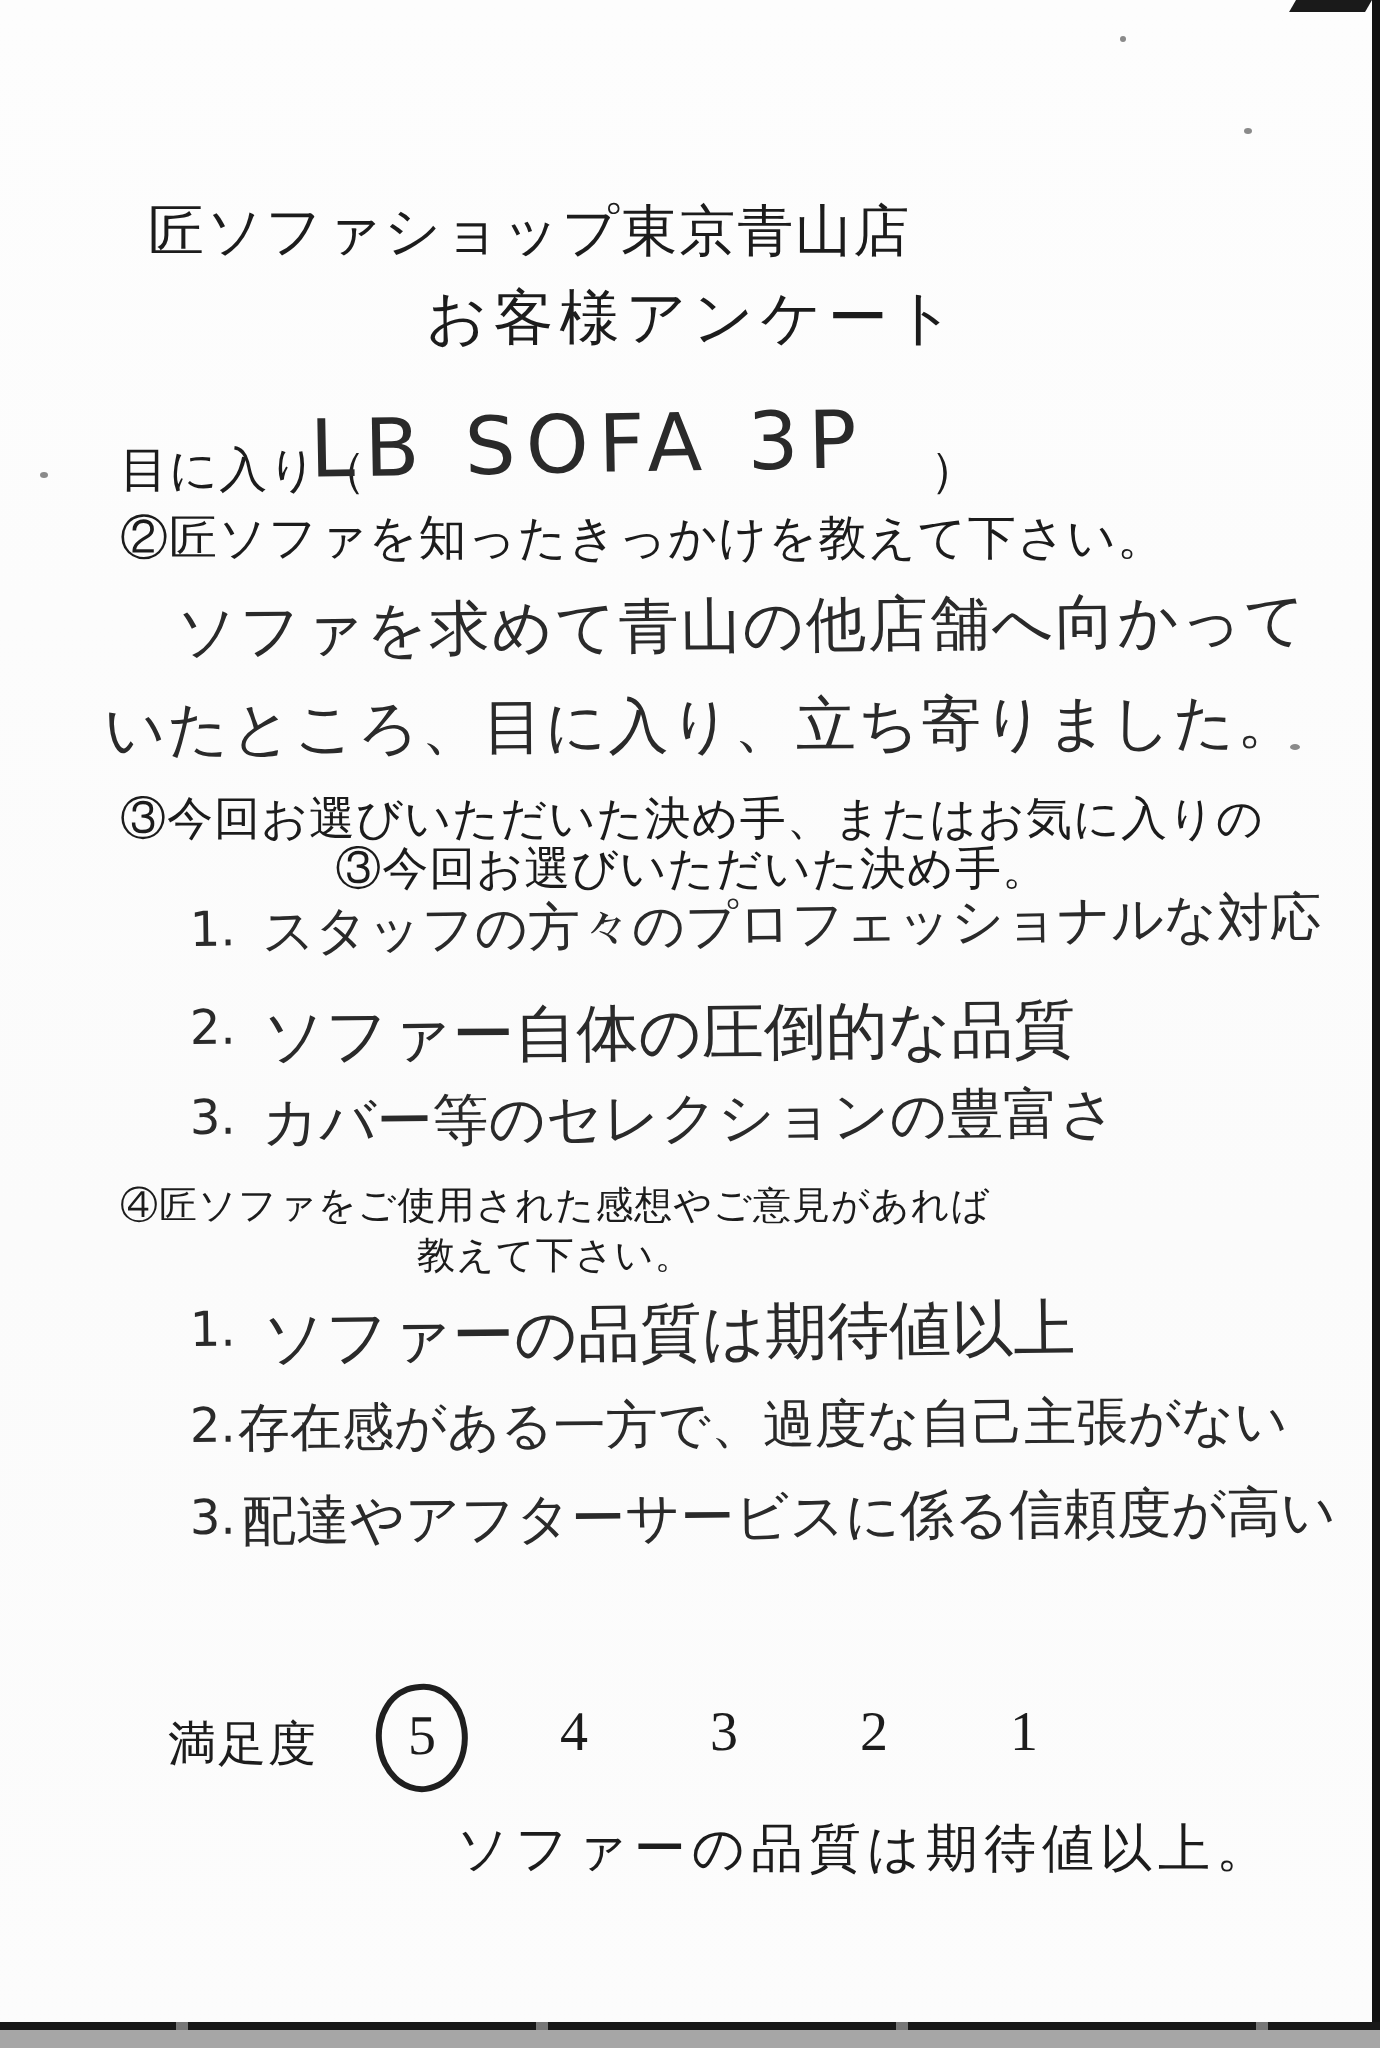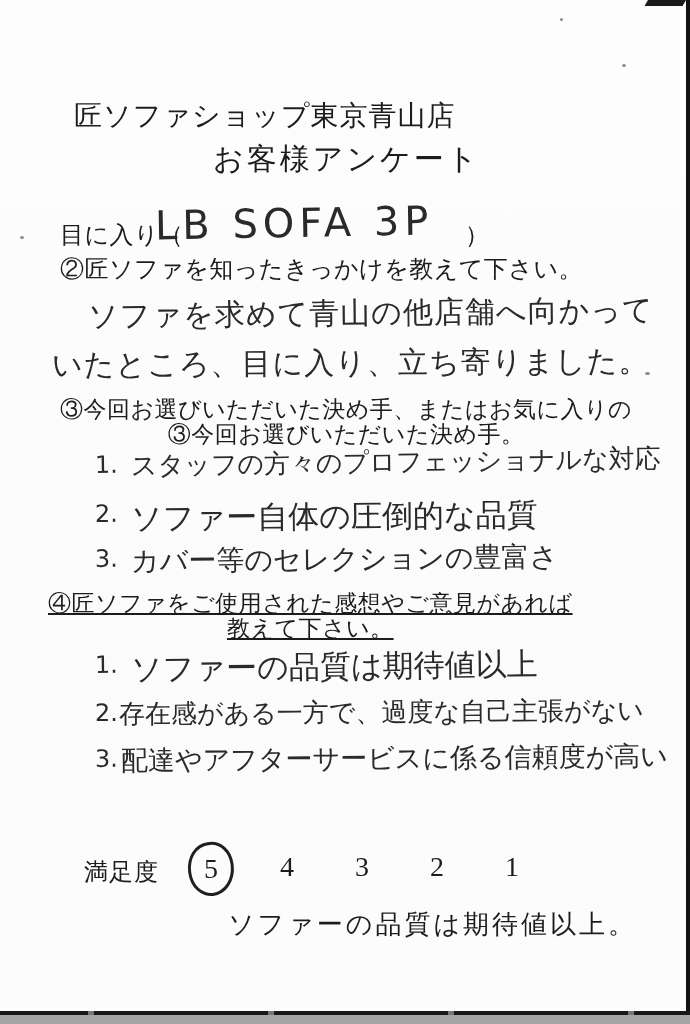--- a/index.html
+++ b/index.html
@@ -81,21 +81,21 @@
   </div>
   <div class="ans-row" style="left:95px;top:498px;transform:rotate(-0.5deg);">
     <span class="hw ans-num">2.</span>
     <span class="hw ans-text" style="font-size:31px;">ソファー自体の圧倒的な品質</span>
   </div>
   <div class="ans-row" style="left:95px;top:543px;transform:rotate(-0.6deg);">
     <span class="hw ans-num">3.</span>
     <span class="hw ans-text" style="font-size:28px;">カバー等のセレクションの豊富さ</span>
   </div>
 
-  <div class="print q-label q-label-2line" style="left:48px;top:591px;font-size:23px;text-decoration:underline;">
+  <div class="print q-label q-label-2line" style="left:60px;top:591px;font-size:19px;">
     <div>④匠ソファをご使用された感想やご意見があれば</div>
     <div>教えて下さい。</div>
   </div>
   <div class="ans-row" style="left:95px;top:649px;transform:rotate(-0.7deg);">
     <span class="hw ans-num">1.</span>
     <span class="hw ans-text" style="font-size:31px;">ソファーの品質は期待値以上</span>
   </div>
   <div class="ans-row" style="left:95px;top:697px;transform:rotate(-0.4deg);">
     <span class="hw ans-num">2.</span>
     <span class="hw ans-text" style="font-size:26px;left:24px;">存在感がある一方で、過度な自己主張がない</span>

